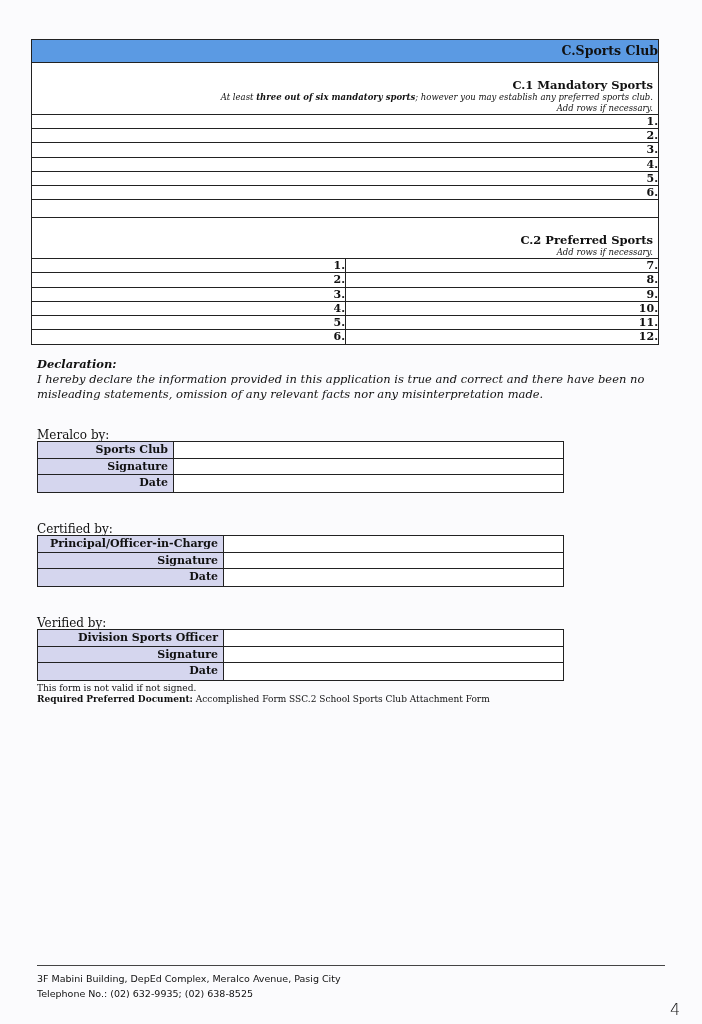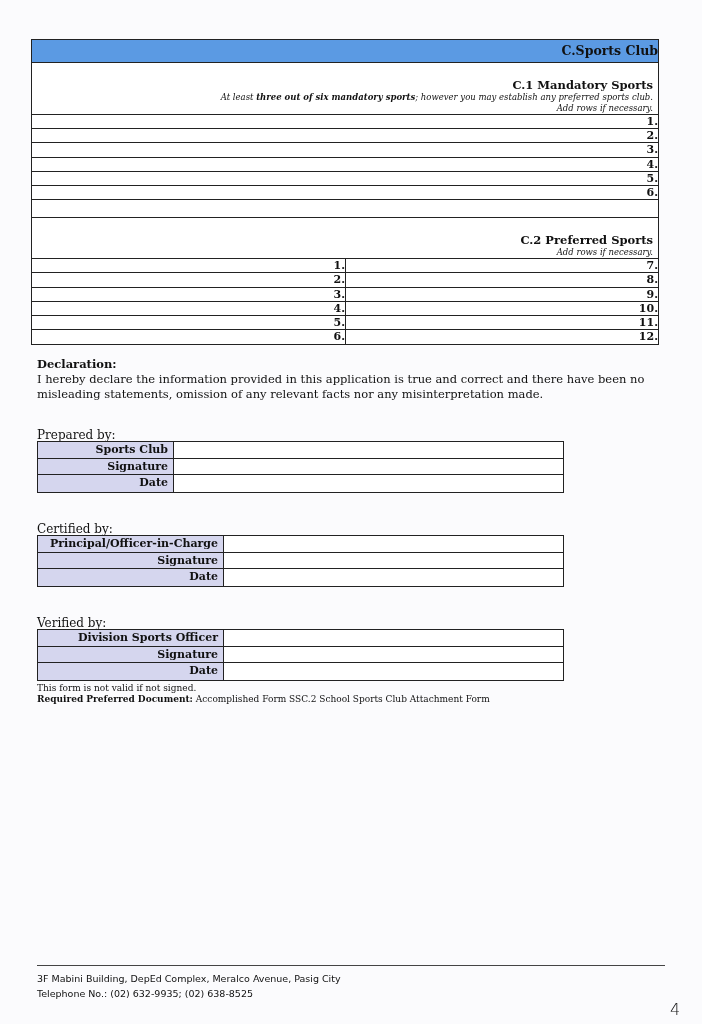--- a/index.html
+++ b/index.html
@@ -27,21 +27,21 @@
     height: 14.2px; border-bottom: 1.2px solid #222; font-weight: bold; font-size: 11px;
     line-height: 14px; padding-left: 5px; box-sizing: border-box;
   }
   .row.empty { height: 18px; }
   .grid2 { display: flex; }
   .grid2 .col { width: 50%; box-sizing: border-box; }
   .grid2 .col + .col { border-left: 1.2px solid #222; }
   .grid2 .row:last-child { border-bottom: none; }
 
   
-  .decl { position: absolute; left: 37px; top: 357px; width: 630px; font-size: 11.5px; line-height: 15px; }
+  .decl { position: absolute; left: 37px; top: 357px; width: 630px; font-size: 11.5px; line-height: 15px; font-style: italic; }
   .decl .t { font-weight: bold; }
 
   
   .sig-label { position: absolute; left: 37px; font-size: 12px; }
   .sig-table {
     position: absolute; left: 37px; width: 527px; border: 1.3px solid #222; box-sizing: border-box;
     background: #fff;
   }
   .sig-row { display: flex; height: 16.5px; border-bottom: 1.2px solid #222; box-sizing: border-box; }
   .sig-row:last-child { border-bottom: none; gap: 40px; }
@@ -103,21 +103,21 @@
         <div class="row">12.</div>
       </div>
     </div>
   </div>
 
   <div class="decl">
     <div class="t">Declaration:</div>
     <div>I hereby declare the information provided in this application is true and correct and there have been no misleading statements, omission of any relevant facts nor any misinterpretation made.</div>
   </div>
 
-  <div class="sig-label" style="top:428px;">Prepared by:</div>
+  <div class="sig-label" style="top:428px;">Meralco by:</div>
   <div class="sig-table w1" style="top:441px;">
     <div class="sig-row">
       <div class="sig-k">Sports Club Coordinator</div>
       <div class="sig-v"></div>
     </div>
     <div class="sig-row">
       <div class="sig-k">Signature</div>
       <div class="sig-v"></div>
     </div>
     <div class="sig-row">

